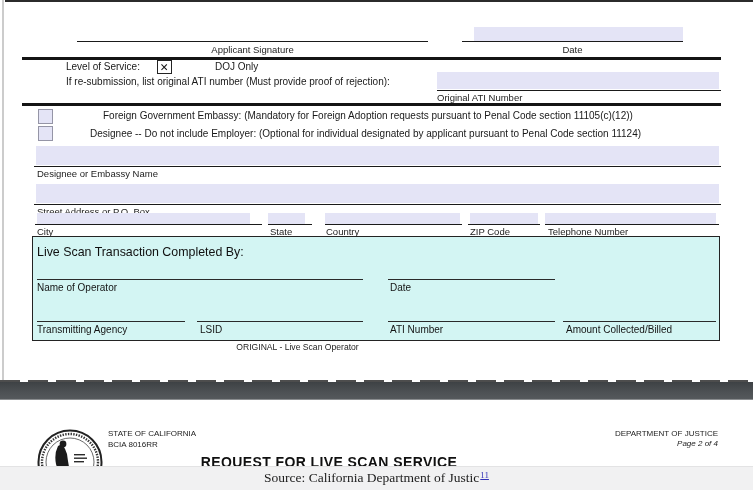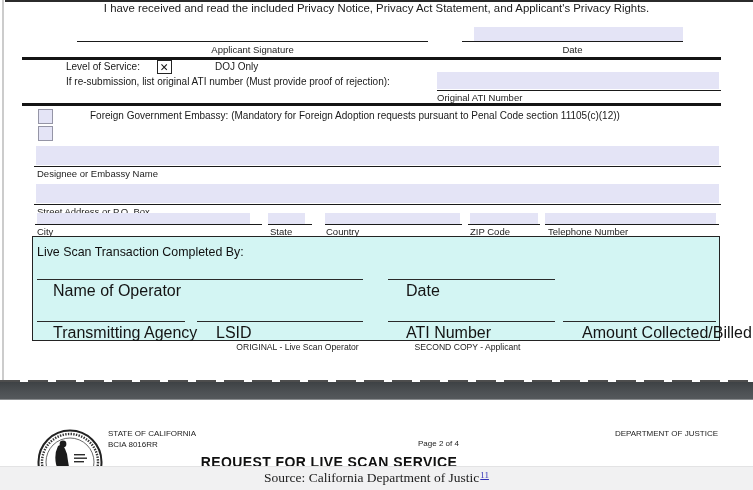--- a/index.html
+++ b/index.html
@@ -9,21 +9,21 @@
   .line{position:absolute;background:#1a1a1a;height:1.2px;}
   .rule{position:absolute;background:#141414;height:2.6px;}
   .field{position:absolute;background:#e4e4f6;}
   .lbl{position:absolute;font-size:9.5px;color:#1c1c1c;white-space:nowrap;}
   .body-txt{position:absolute;font-size:10px;white-space:nowrap;color:#191919;padding-left:32px;}
   .cb{position:absolute;width:13px;height:13px;background:#e4e4f6;border:1.5px solid #9595a6;}
   .cb-doj{position:absolute;width:12.5px;height:12.5px;background:#ffffff;border:1.6px solid #232323;
           display:flex;align-items:center;justify-content:center;font-size:10.5px;line-height:1;color:#111;}
   .cyan-box{position:absolute;left:32px;top:236px;width:686px;height:103px;background:#d3f5f3;border:1px solid #232323;}
   .cyan-line{position:absolute;background:#2a2a2a;height:1px;}
-  .cyan-lbl{position:absolute;font-size:16px;color:#141414;white-space:nowrap;margin-left:16px;}
+  .cyan-lbl{position:absolute;font-size:10px;color:#141414;white-space:nowrap;}
   .copy-lbl{position:absolute;font-size:8.6px;color:#1c1c1c;white-space:nowrap;top:342px;}
   .sep-dashes{position:absolute;left:0;top:380px;width:753px;height:2.2px;
       background:repeating-linear-gradient(90deg,#4d4d4d 0 20px,rgba(0,0,0,0) 20px 28px);}
   .sep-bar{position:absolute;left:0;top:382px;width:753px;height:16.5px;
       background:linear-gradient(180deg,#3e4245 0%,#4c5053 55%,#55595c 100%);
       border-bottom:1.8px solid #8a8d8f;}
   .foot-sm{position:absolute;font-size:8px;line-height:10.5px;color:#222;white-space:nowrap;}
   .form-title{position:absolute;left:0;top:454px;width:658px;text-align:center;
       font-size:14px;font-weight:bold;letter-spacing:.4px;color:#101010;white-space:nowrap;}
   .caption-bar{position:absolute;left:0;top:466px;width:753px;height:24px;background:#f1f1f2;
@@ -36,21 +36,20 @@
   .center-txt{text-align:center;}
 </style>
 </head>
 <body>
 
 <div class="page">
 
   <div class="edge-top"></div>
   <div class="edge-left"></div>
 
-  <div class="abs center-txt" style="left:0;top:2px;width:753px;font-size:11.4px;white-space:nowrap;">I have received and read the included Privacy Notice, Privacy Act Statement, and Applicant's Privacy Rights.</div>
 
   <div class="field" style="left:474px;top:27px;width:209px;height:14px;"></div>
   <div class="line" style="left:77px;top:41px;width:351px;"></div>
   <div class="line" style="left:462px;top:41px;width:221px;"></div>
   <div class="lbl center-txt" style="left:77px;top:44px;width:351px;">Applicant Signature</div>
   <div class="lbl center-txt" style="left:462px;top:44px;width:221px;">Date</div>
 
   <div class="rule" style="left:22px;top:57px;width:699px;"></div>
 
   <div class="body-txt" style="left:34px;top:61px;">Level of Service:</div>
@@ -60,22 +59,23 @@
   <div class="body-txt" style="left:183px;top:61px;">DOJ Only</div>
 
   <div class="body-txt" style="left:34px;top:76px;">If re-submission, list original ATI number (Must provide proof of rejection):</div>
   <div class="field" style="left:437px;top:72px;width:282px;height:17px;"></div>
   <div class="line" style="left:437px;top:89.5px;width:284px;"></div>
   <div class="lbl" style="left:437px;top:92px;">Original ATI Number</div>
 
   <div class="rule" style="left:22px;top:103px;width:699px;"></div>
 
   <div class="cb" style="left:38px;top:108.5px;"></div>
-  <div class="body-txt" style="left:58px;top:110px;text-align:right;">Foreign Government Embassy: (Mandatory for Foreign Adoption requests pursuant to Penal Code section 11105(c)(12))</div>
+  <div class="body-txt" style="left:71px;top:110px;text-align:right;">Foreign Government Embassy: (Mandatory for Foreign Adoption requests pursuant to Penal Code section 11105(c)(12))</div>
   <div class="cb" style="left:38px;top:126px;"></div>
+  <div class="body-txt" style="left:58px;top:127.5px;">Designee -- Do not include Employer: (Optional for individual designated by applicant pursuant to Penal Code section 11124)</div>
 
   <div class="field" style="left:36px;top:146px;width:683px;height:19px;"></div>
   <div class="line" style="left:34px;top:165.5px;width:687px;"></div>
   <div class="lbl" style="left:37px;top:168px;">Designee or Embassy Name</div>
 
   <div class="field" style="left:36px;top:184px;width:683px;height:19px;"></div>
   <div class="line" style="left:34px;top:203.5px;width:687px;"></div>
   <div class="lbl" style="left:37px;top:206px;">Street Address or P.O. Box</div>
 
   <div class="field" style="left:37px;top:213px;width:213px;height:10.5px;"></div>
@@ -103,40 +103,39 @@
   <div class="cyan-line" style="left:37px;top:321px;width:148px;"></div>
   <div class="cyan-lbl" style="left:37px;top:324px;">Transmitting Agency</div>
   <div class="cyan-line" style="left:197px;top:321px;width:166px;"></div>
   <div class="cyan-lbl" style="left:200px;top:324px;">LSID</div>
   <div class="cyan-line" style="left:388px;top:321px;width:167px;"></div>
   <div class="cyan-lbl" style="left:390px;top:324px;">ATI Number</div>
   <div class="cyan-line" style="left:563px;top:321px;width:153px;"></div>
   <div class="cyan-lbl" style="left:566px;top:324px;">Amount Collected/Billed</div>
 
   <div class="copy-lbl center-txt" style="left:180px;width:235px;">ORIGINAL - Live Scan Operator</div>
-  <div class="copy-lbl center-txt" style="left:350px;width:235px;">SECOND COPY - Applicant</div>
 
   <div class="sep-dashes"></div>
   <div class="sep-bar"></div>
 
   <svg class="abs" style="left:34px;top:428px;" width="72" height="38" viewBox="0 0 72 38">
     <circle cx="36" cy="34" r="31.5" fill="#ffffff" stroke="#222222" stroke-width="2"></circle>
     <circle cx="36" cy="34" r="28" fill="none" stroke="#333333" stroke-width="2.4" stroke-dasharray="1.4 1.3"></circle>
     <circle cx="36" cy="34" r="24" fill="none" stroke="#444444" stroke-width="0.8"></circle>
     <path d="M24 18 Q20 26 22 36 Q24 44 30 46 L36 44 Q34 34 33 26 Q31 20 28 16 Z" fill="#1b1b1b"></path>
     <circle cx="29" cy="16" r="3.4" fill="#1b1b1b"></circle>
     <rect x="40" y="26" width="11" height="1.4" fill="#2a2a2a"></rect>
     <rect x="40" y="29.5" width="13" height="1.4" fill="#2a2a2a"></rect>
     <rect x="40" y="33" width="10" height="1.4" fill="#2a2a2a"></rect>
   </svg>
   <div class="foot-sm" style="left:108px;top:429px;">STATE OF CALIFORNIA</div>
   <div class="foot-sm" style="left:108px;top:440px;">BCIA 8016RR</div>
   <div class="foot-sm" style="left:108px;top:450px;margin-top:44px;">(Rev. 02/2021)</div>
   <div class="foot-sm" style="left:418px;top:429px;width:300px;text-align:right;">DEPARTMENT OF JUSTICE</div>
-  <div class="foot-sm" style="left:418px;top:439px;width:300px;">Page 2 of 4</div>
+  <div class="foot-sm" style="left:418px;top:439px;width:300px;text-align:right;font-style:italic;">Page 2 of 4</div>
   <div class="form-title">REQUEST FOR LIVE SCAN SERVICE</div>
 
   <div class="caption-bar">
     <span>Source: California Department of Justic</span>
       <a class="footnote" href="#">11</a>
   </div>
 
 </div>
 
 </body></html>

